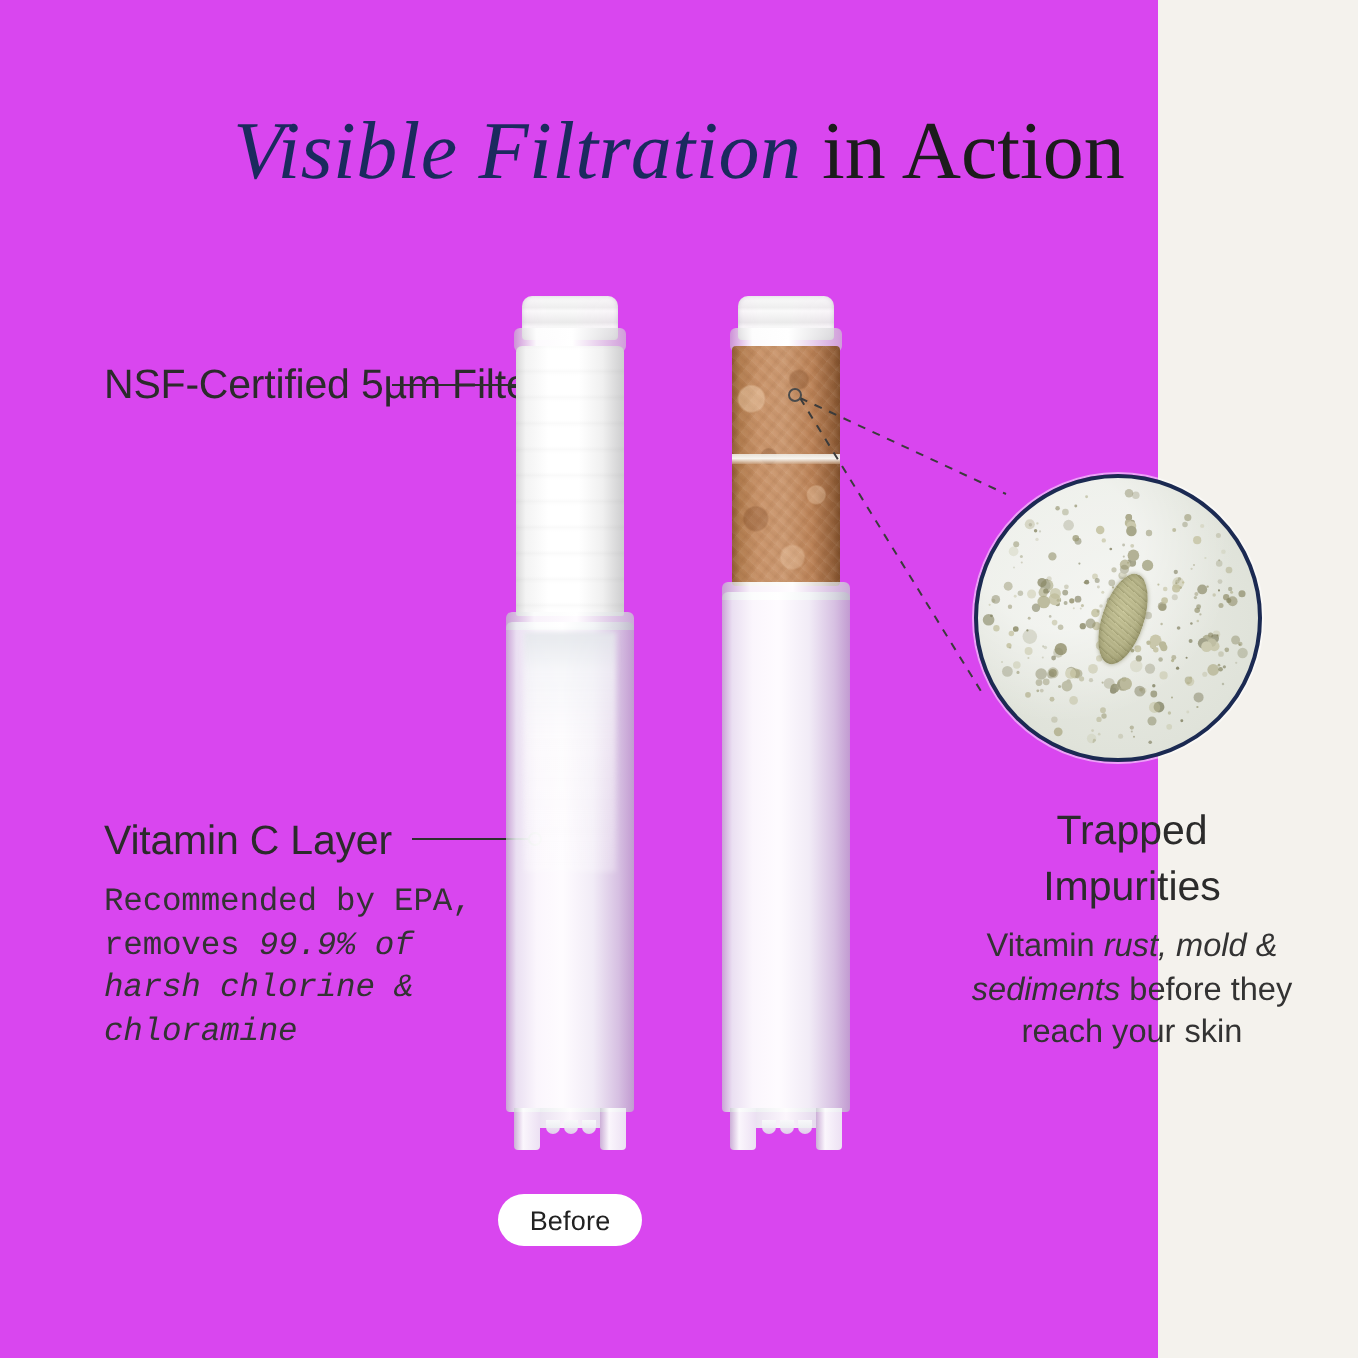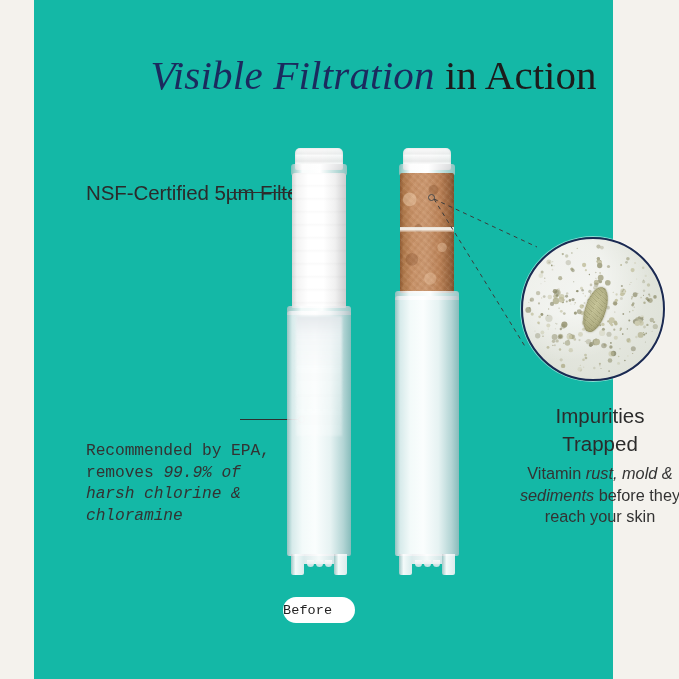--- a/index.html
+++ b/index.html
@@ -14,22 +14,21 @@
     background: #f4f2ed;
     font-family: "Liberation Sans", sans-serif;
     position: relative;
   }
 
   #stage {
     position: absolute;
     left: 0; top: 0;
     width: 579px;
     height: 679px;
-    background: #14b8a6;
-    margin-left: 34px;
+    background: #d946ef;
   }
 
   
   #title {
     position: absolute;
     left: 0; top: 50px;
     width: 679px;
     text-align: center;
     font-family: "Liberation Serif", "DejaVu Serif", serif;
     font-size: 41px;
@@ -283,21 +282,22 @@
       rgba(226,230,234,0.85) 100%);
   }
 
   
   .badge {
     position: absolute;
     height: 26px;
     border-radius: 13px;
     display: flex;
     align-items: center;
-    font-family: Liberation Mono, monospace;
+    justify-content: center;
+    font-family: Liberation Sans, sans-serif;
     font-size: 13.5px;
     letter-spacing: 0.1px;
   }
   #badge-before {
     left: 249px; top: 597px;
     width: 72px;
     background: #ffffff;
     color: #222;
   }
   #badge-after {
@@ -347,20 +347,21 @@
 <div id="stage">
 
   <div id="title" class="no-sel">
     <span class="em">Visible Filtration</span><span class="plain"> in Action</span>
   </div>
 
   <div id="nsf-head" class="callout-head no-sel">NSF-Certified 5µm Filter</div>
   <div id="nsf-line" class="leader-line"></div>
   <div id="nsf-dot" class="leader-dot"></div>
 
+  <div id="vitc-head" class="callout-head no-sel">Vitamin C Layer</div>
   <div id="vitc-body" class="callout-body no-sel">
     <span>Recommended by EPA, removes </span><i>99.9% of harsh chlorine &amp; chloramine</i>
   </div>
   <div id="vitc-line" class="leader-line"></div>
   <div id="vitc-dot" class="leader-dot"></div>
 
   <div class="cartridge" id="cart-before" style="left:253px; top:148px; width:64px; height:430px;">
     <div class="cap"></div>
     <div class="cap-rim"></div>
     <div class="upper-white"></div>
@@ -718,22 +719,22 @@
           <circle cx="51.8" cy="100.4" r="1.29" fill="#adab86"></circle>
           <circle cx="46.6" cy="97.0" r="2.66" fill="#8b8a68"></circle>
           <circle cx="46.3" cy="97.7" r="2.73" fill="#bfbd9a"></circle>
           <circle cx="45.3" cy="101.7" r="1.10" fill="#94926f"></circle>
         </g>
       </svg>
     <div id="organism"></div>
   </div>
 
   <div id="trap-head" class="no-sel">
+    <div>Trapped</div>
     <div>Impurities</div>
-    <div>Trapped</div>
   </div>
   <div id="trap-body" class="no-sel">
     <span>Vitamin </span><i>rust, mold &amp; sediments</i><span> before they reach your skin</span>
   </div>
 
   <div class="badge" id="badge-before">
     <span>Before</span>
   </div>
 
 </div>

